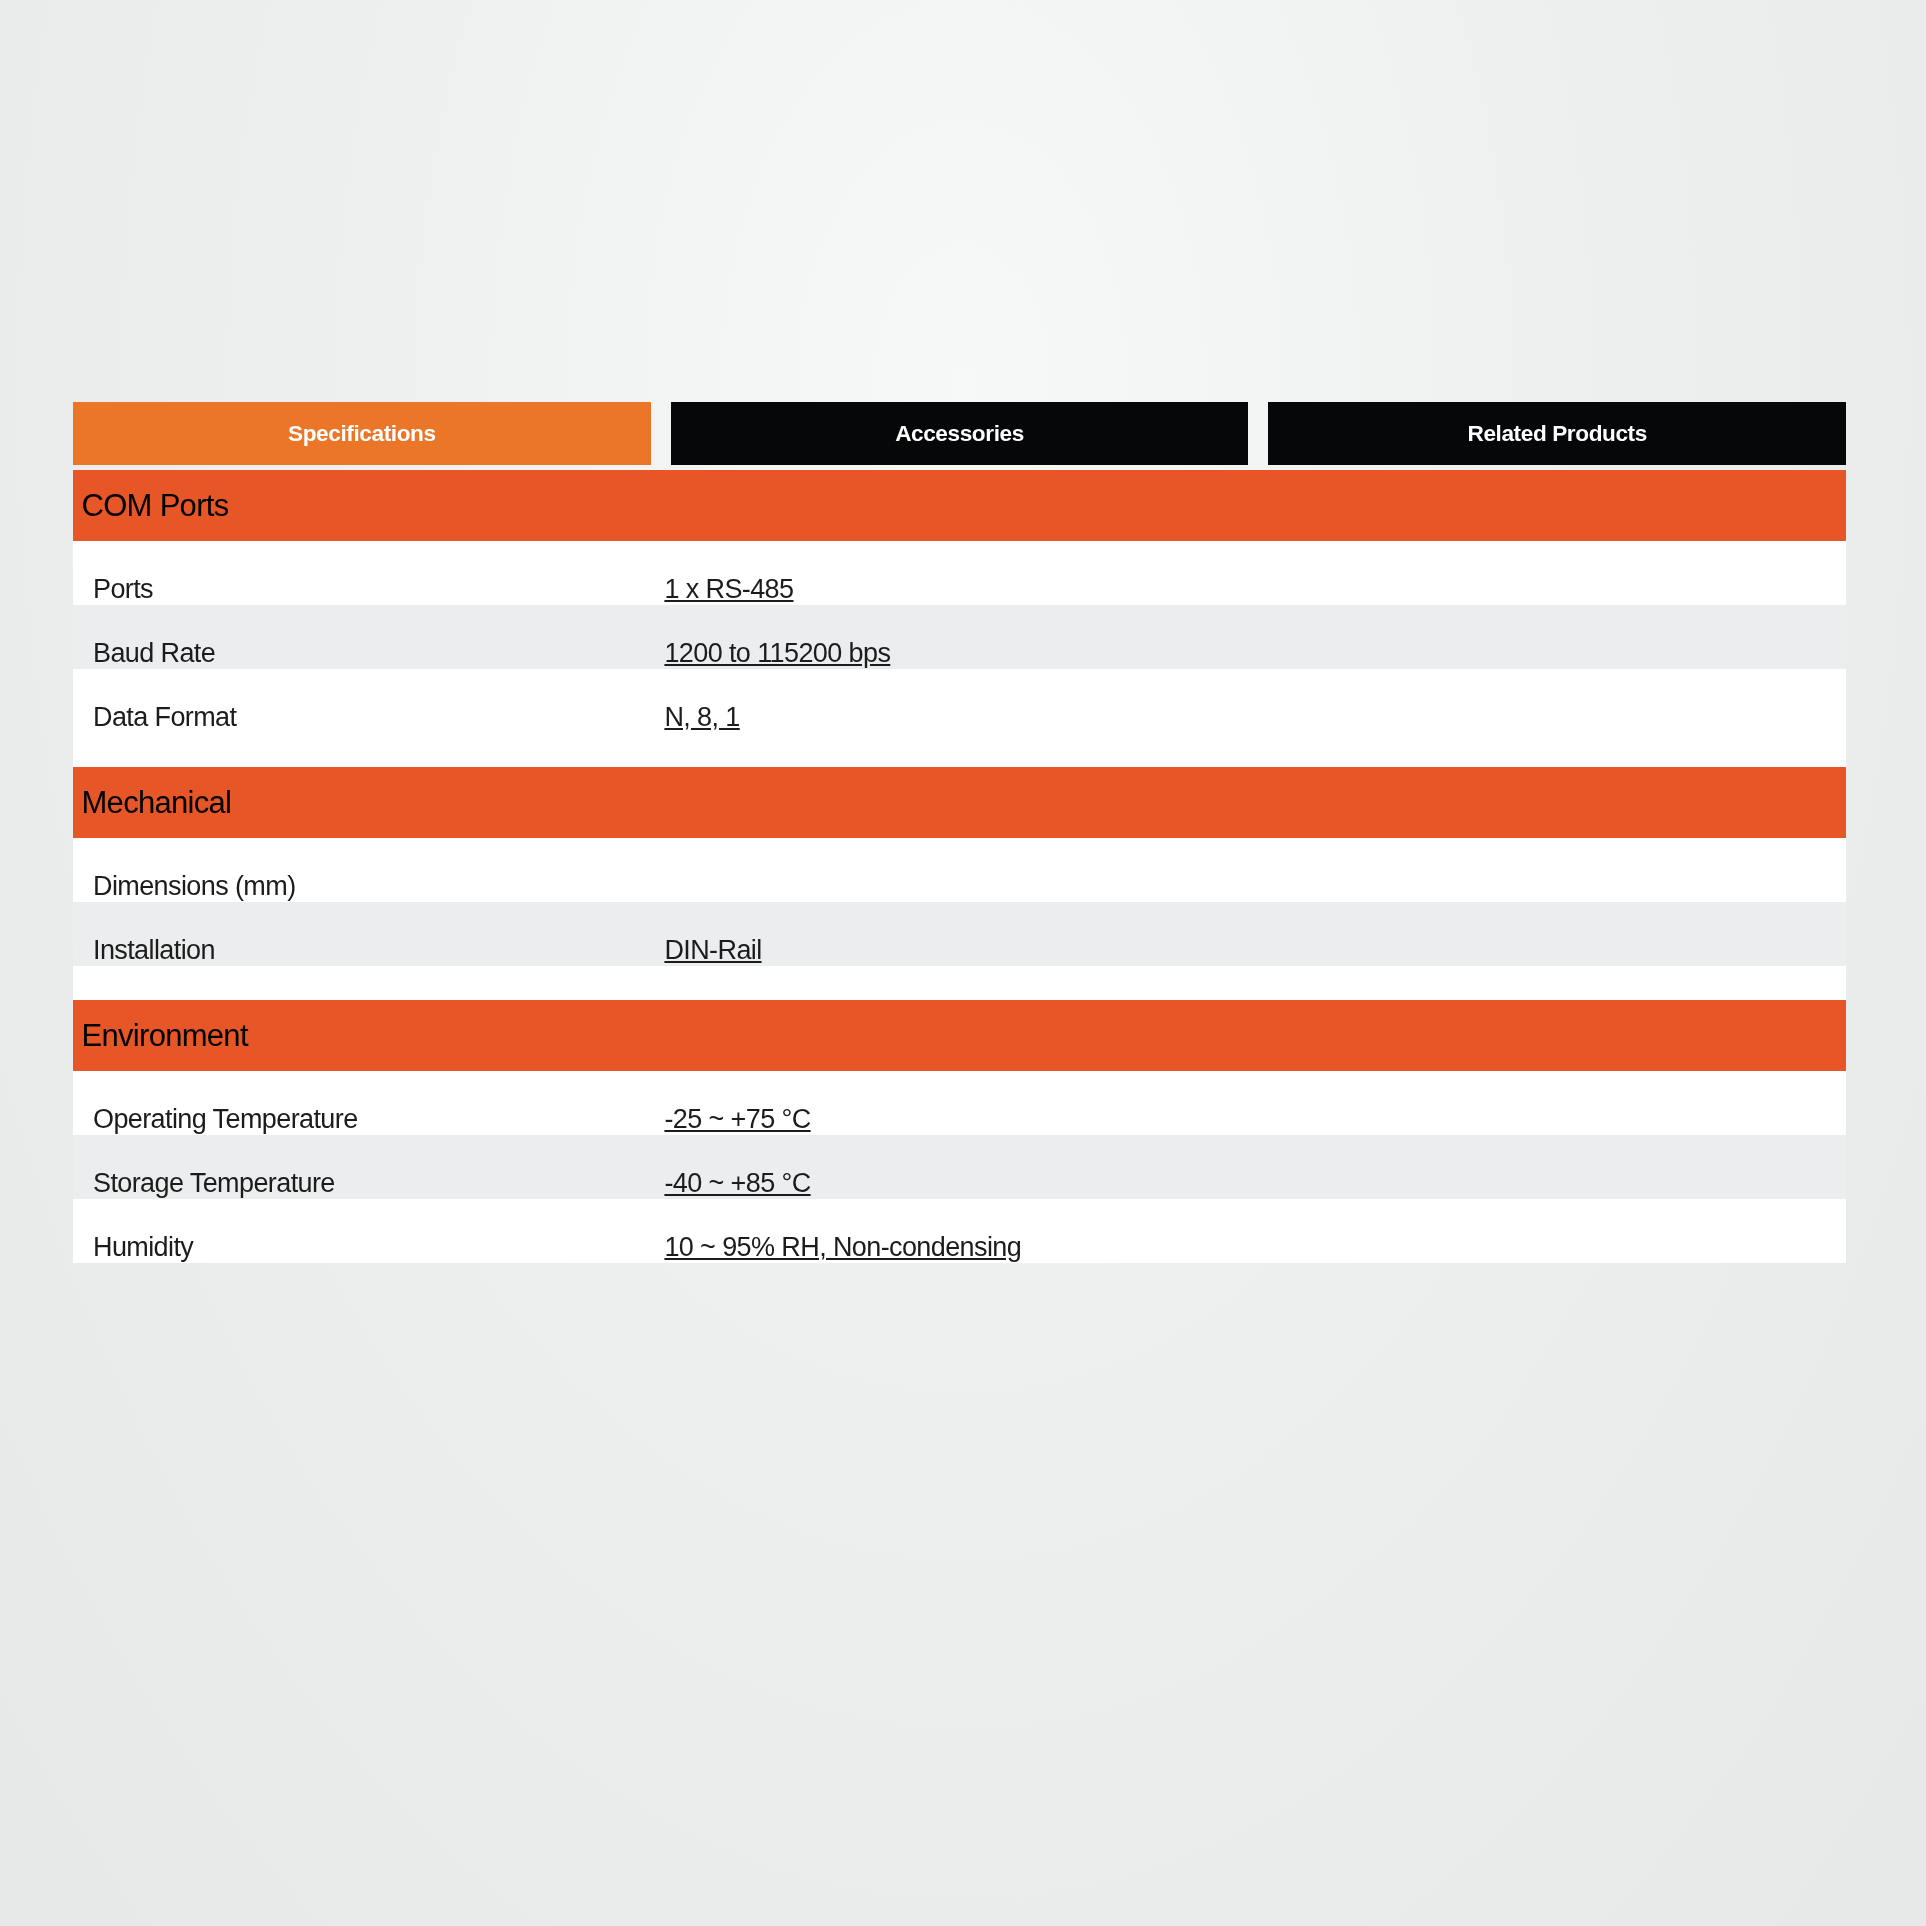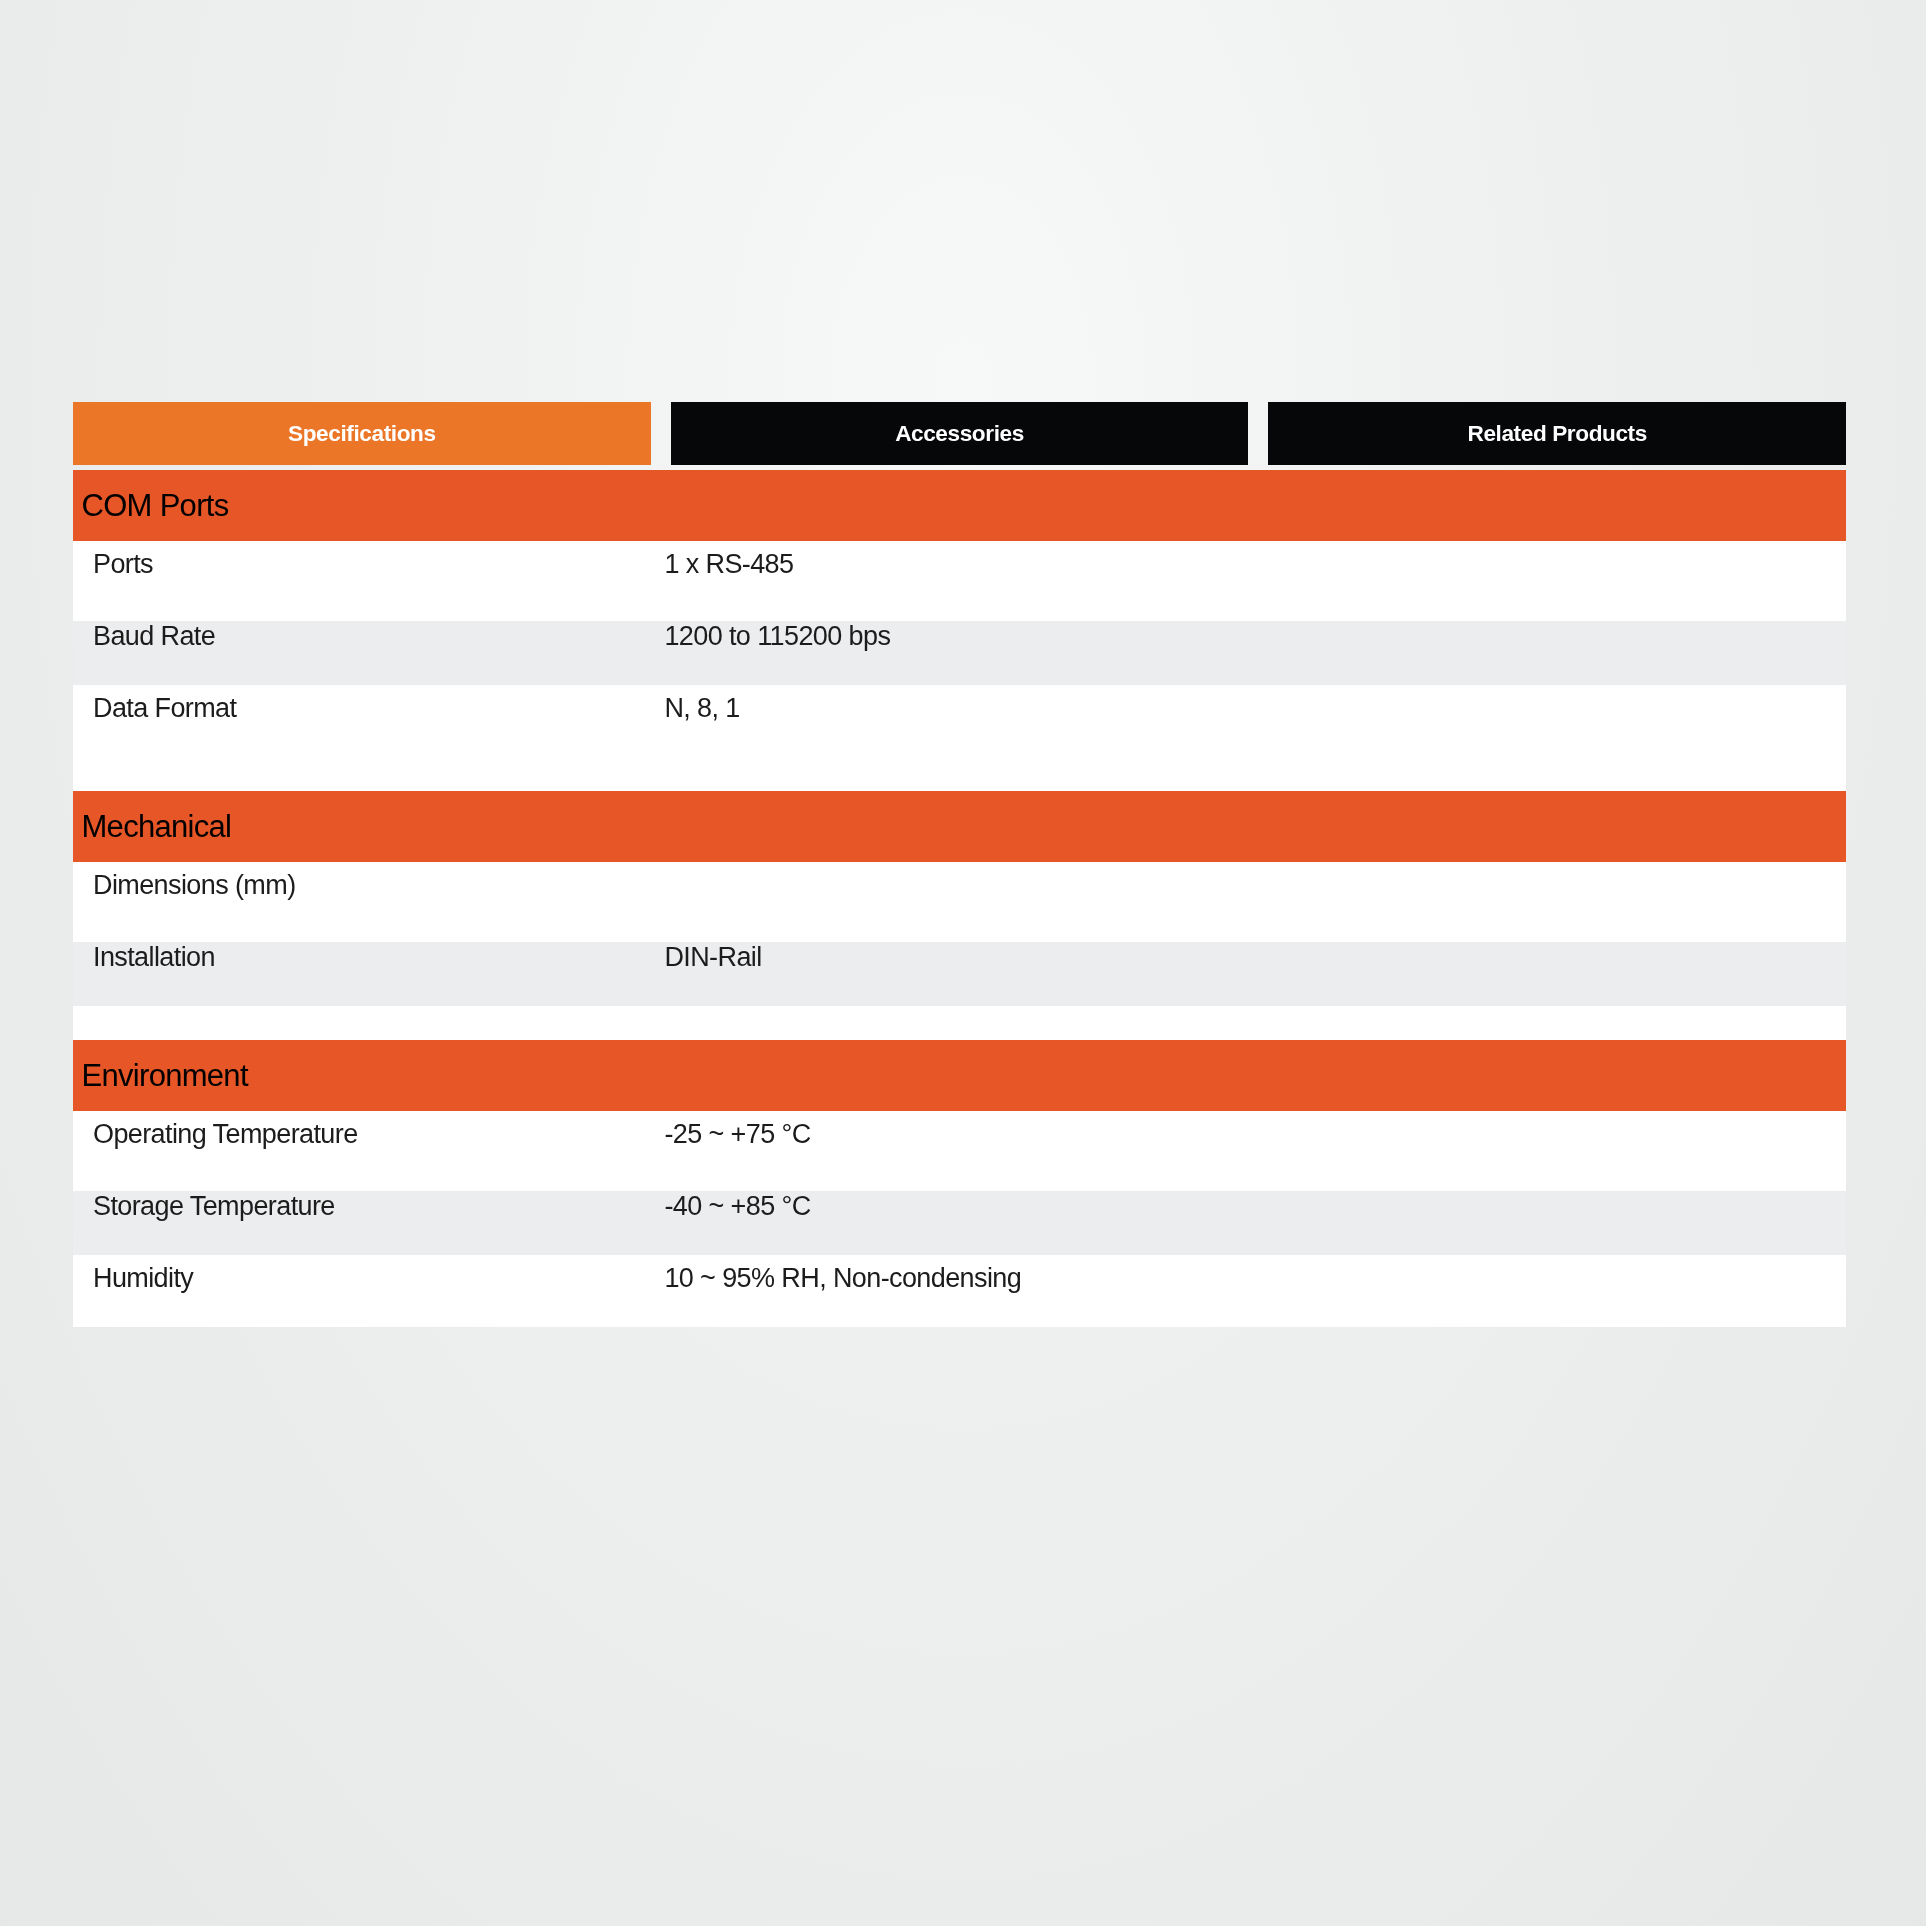--- a/index.html
+++ b/index.html
@@ -47,37 +47,37 @@
       color: #000000;
       font-size: 31px;
       height: 71px;
       display: flex;
       align-items: center;
       padding-left: 8.5px;
       letter-spacing: -0.7px;
     }
     .row {
       display: flex;
-      align-items: flex-start;
+      align-items: flex-end;
       height: 64px;
       font-size: 27px;
       color: #1c1c1c;
       letter-spacing: -0.6px;
-      margin-top: 8px;
     }
     .row.odd { background: #ffffff; }
     .row.even { background: #ecedee; }
     .row .label {
       width: 573px;
       padding-left: 20px;
       box-sizing: border-box;
     }
     .row .value {
       flex: 1;
       padding-left: 18.4px;
+      text-decoration: underline;
     }
     .spacer { height: 34px; background: #ffffff; }
     .spacer.tall { height: 32px; }
   </style>
 </head>
 <body>
 
 <div class="spec-wrap">
 
   <div class="tabs">

